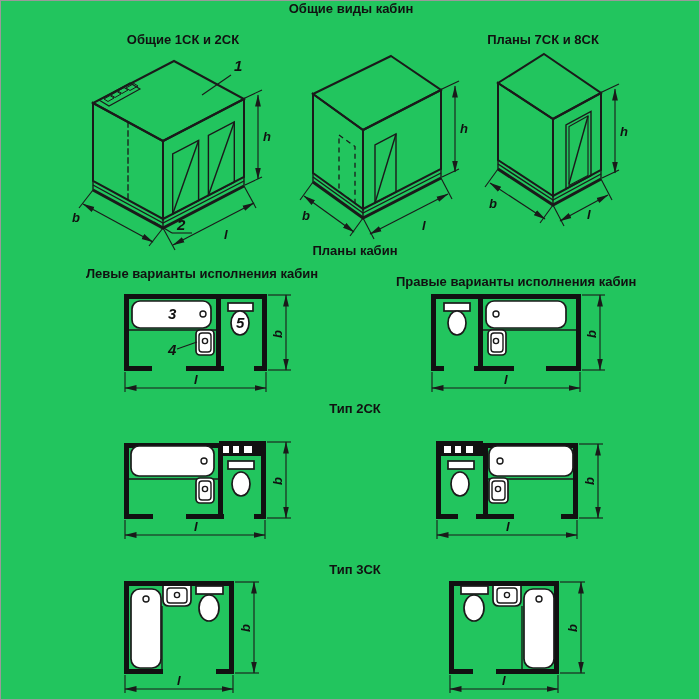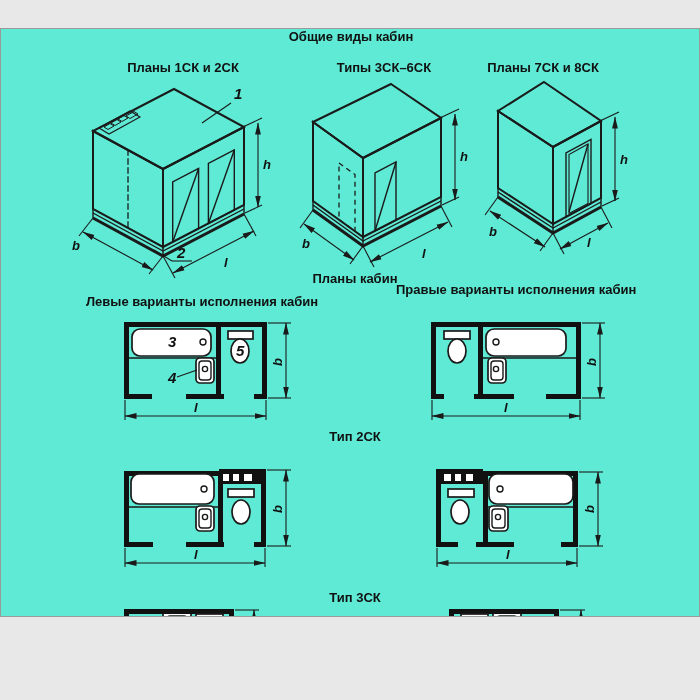--- a/index.html
+++ b/index.html
@@ -1,18 +1,18 @@
 <!DOCTYPE html>
 <html><head>
 <meta charset="utf-8">
 <style>
   html,body{margin:0;padding:0;background:#e8e8e8;}
-  #page{position:relative;width:700px;height:589px;background:#5eead4;
+  #page{position:relative;width:700px;height:700px;background:#22c55e;
         border:1px solid #9a9a9a;box-sizing:border-box;overflow:hidden;
-        font-family:"Liberation Sans",sans-serif;margin-top:28px;}
+        font-family:"Liberation Sans",sans-serif;}
   .cap{position:absolute;font:bold 13px "Liberation Sans",sans-serif;color:#111;
        text-align:center;white-space:nowrap;}
   svg{position:absolute;overflow:visible;}
   .s{stroke:#1a1a1a;fill:none;stroke-width:2;stroke-linejoin:miter;stroke-linecap:square;}
   .t{stroke:#1a1a1a;fill:none;stroke-width:1.4;}
   .thk{stroke:#1a1a1a;fill:none;stroke-width:3;}
   .dsh{stroke-dasharray:5 4;stroke-width:1.3;}
   .wall{fill:#111;stroke:none;}
   .fix{fill:#fff;stroke:#1a1a1a;stroke-width:1.7;}
   .fx2{fill:#fff;stroke:#1a1a1a;stroke-width:1.4;}
@@ -29,26 +29,25 @@
 
   <svg width="0" height="0">
     <defs>
       <marker id="ah" markerWidth="13" markerHeight="8" refX="11.5" refY="3.5" orient="auto-start-reverse" markerUnits="userSpaceOnUse">
         <path d="M0,0.6 L12,3.5 L0,6.4 Z" fill="#1a1a1a"></path>
       </marker>
     </defs>
   </svg>
 
   <div class="cap" style="left:0;top:5;width:700px;">Общие виды кабин</div>
-  <div class="cap" style="left:97;left:97px;top:31px;width:170px;">Планы 1СК и 2СК</div>
-  <div class="cap" style="left:298px;top:31px;width:170px;">Типы 3СК–6СК</div>
+  <div class="cap" style="left:97;left:97px;top:31px;width:170px;">Общие 1СК и 2СК</div>
   <div class="cap" style="left:457px;top:31px;width:170px;">Планы 7СК и 8СК</div>
   <div class="cap" style="left:85px;top:265px;width:220px;">Левые варианты исполнения кабин</div>
   <div class="cap" style="left:254px;top:242px;width:200px;">Планы кабин</div>
-  <div class="cap" style="left:395px;top:253px;width:220px;">Правые варианты исполнения кабин</div>
+  <div class="cap" style="left:395px;top:273px;width:220px;">Правые варианты исполнения кабин</div>
   <div class="cap" style="left:274px;top:400px;width:160px;">Тип 2СК</div>
   <div class="cap" style="left:274px;top:561px;width:160px;">Тип 3СК</div>
 
   <svg style="left:35px;top:48px;" width="245" height="205" viewBox="0 0 245 205">
     <g>
       <polygon class="s" points="138,12 208,50 127,92 57,54"></polygon>
       <polygon class="s" points="57,54 127,92 127,170 57,132"></polygon>
       <polygon class="s" points="127,92 208,50 208,128 127,170"></polygon>
       <line class="s dsh" x1="92" y1="73" x2="92" y2="151"></line>
     </g>

